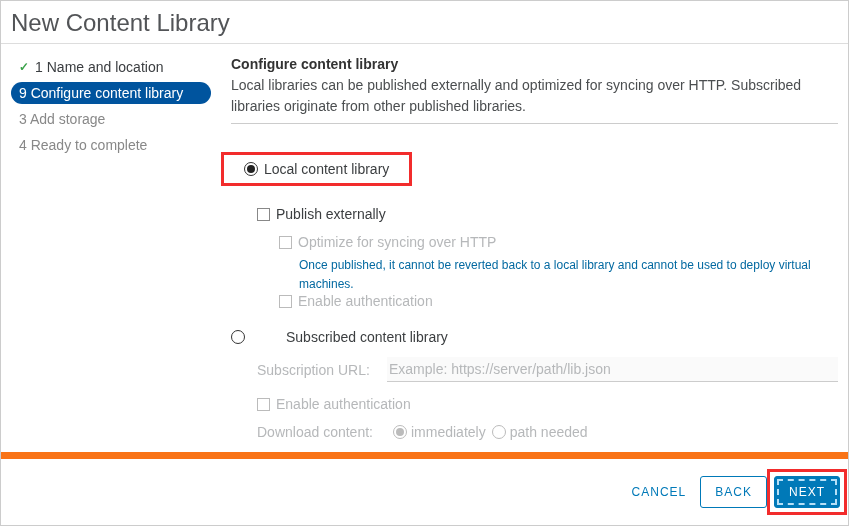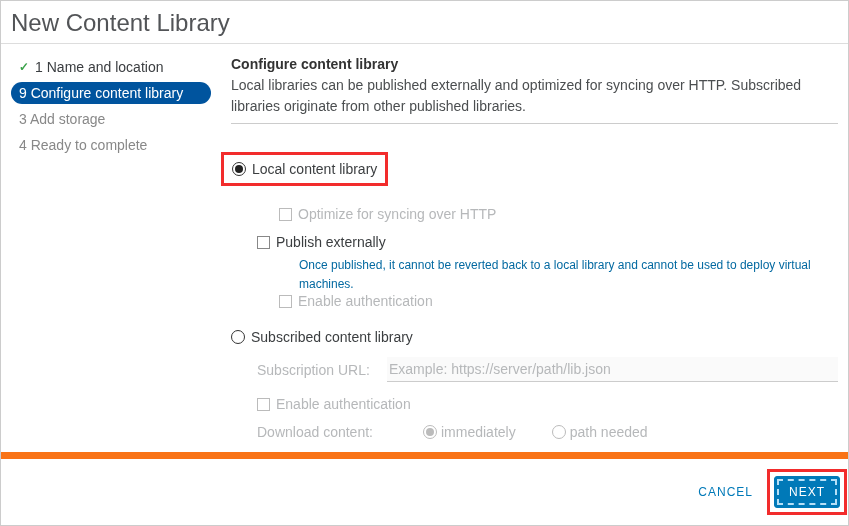--- a/index.html
+++ b/index.html
@@ -75,21 +75,21 @@
       border-top: 1px solid #ccc;
       margin-bottom: 28px;
     }
     .radio-row {
       display: flex;
       align-items: center;
       margin-bottom: 12px;
     }
     .radio-row.highlighted {
       border: 3px solid #f22c2c;
-      padding: 6px 8px;
+      padding: 6px 20px;
       margin-left: -10px;
       width: fit-content;
       margin-bottom: 20px;
     }
     .radio-dot {
       width: 14px; height: 14px;
       border: 1px solid #333;
       border-radius: 50%;
       display: inline-flex;
       align-items: center;
@@ -143,21 +143,21 @@
       font-size: 14px;
       color: #b6b8ba;
       outline: none;
     }
     .subscription-row input::placeholder { color: #b6b8ba; }
     .download-row {
       display: flex;
       align-items: center;
       margin-left: 26px;
       color: #b6b8ba;
-      gap: 36px;
+      gap: 6px;
     }
     .download-row .label { width: 130px; }
     .radio-small {
       width: 14px; height: 14px;
       border: 1px solid #bbb;
       border-radius: 50%;
       display: inline-flex;
       align-items: center;
       justify-content: center;
       margin-right: 4px;
@@ -237,37 +237,37 @@
     <div class="content">
       <div class="section-title">Configure content library</div>
       <div class="section-desc">Local libraries can be published externally and optimized for syncing over HTTP. Subscribed libraries originate from other published libraries.</div>
       <div class="section-divider"></div>
 
       <div class="radio-row highlighted">
         <span class="radio-dot selected"></span>
         <span>Local content library</span>
       </div>
 
+      <div class="opt-row indent1">
+        <span class="checkbox"></span>
+        <span>Publish externally</span>
+      </div>
+
       <div class="opt-row indent2 disabled-text">
         <span class="checkbox disabled"></span>
         <span>Optimize for syncing over HTTP</span>
       </div>
-
-      <div class="opt-row indent1">
-        <span class="checkbox"></span>
-        <span>Publish externally</span>
-      </div>
       <div class="helper-text">Once published, it cannot be reverted back to a local library and cannot be used to deploy virtual machines.</div>
 
       <div class="opt-row indent1 disabled-text" style="margin-left:48px;">
         <span class="checkbox disabled"></span>
         <span>Enable authentication</span>
       </div>
 
-      <div class="radio-row" style="margin-top:8px;">
+      <div class="radio-row" style="margin-top:8px;gap:35px;">
         <span class="radio-dot"></span>
         <span>Subscribed content library</span>
       </div>
 
       <div class="subscription-row">
         <label>Subscription URL:</label>
         <input type="text" disabled="" placeholder="Example: https://server/path/lib.json" style="">
       </div>
 
       <div class="opt-row indent1 disabled-text">
@@ -285,17 +285,18 @@
           <span class="radio-small"></span>
           <span>path needed</span>
         </span>
       </div>
 
     </div>
   </div>
 
   <div class="footer">
     <button class="btn link">Cancel</button>
+    <button class="btn outline">Back</button>
     <span class="btn-highlight">
       <button class="btn primary dashed">Next</button>
     </span>
   </div>
 </div>
 
 </body></html>

